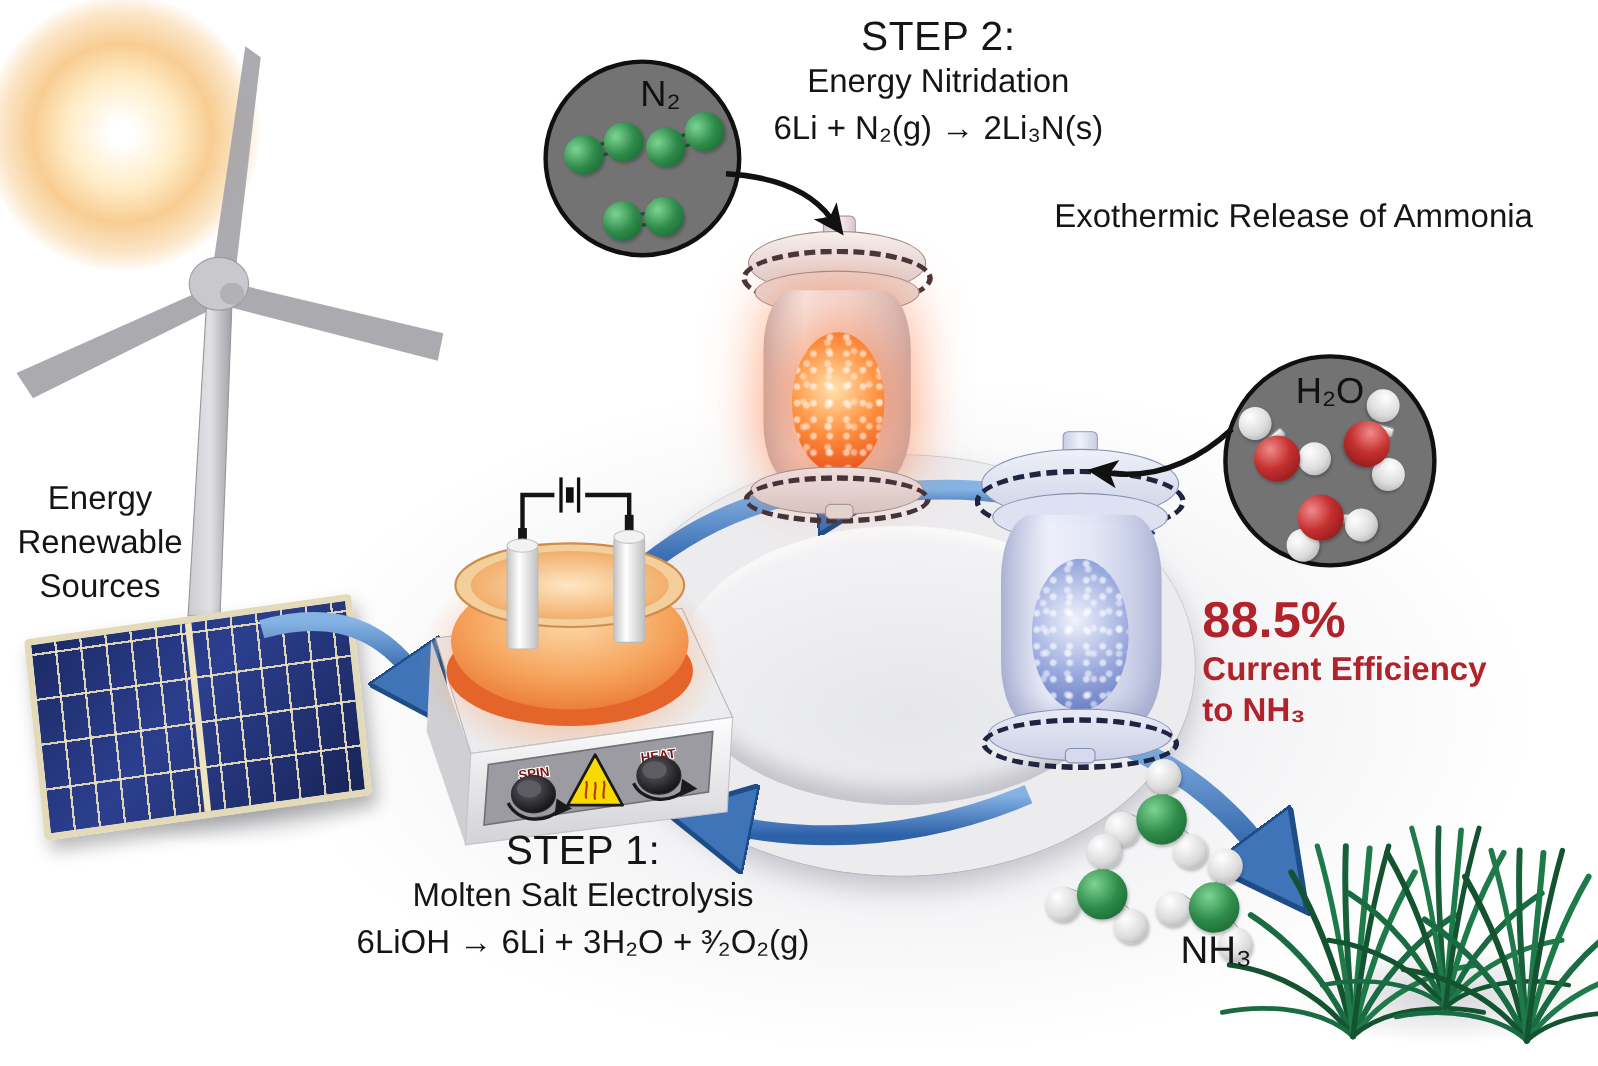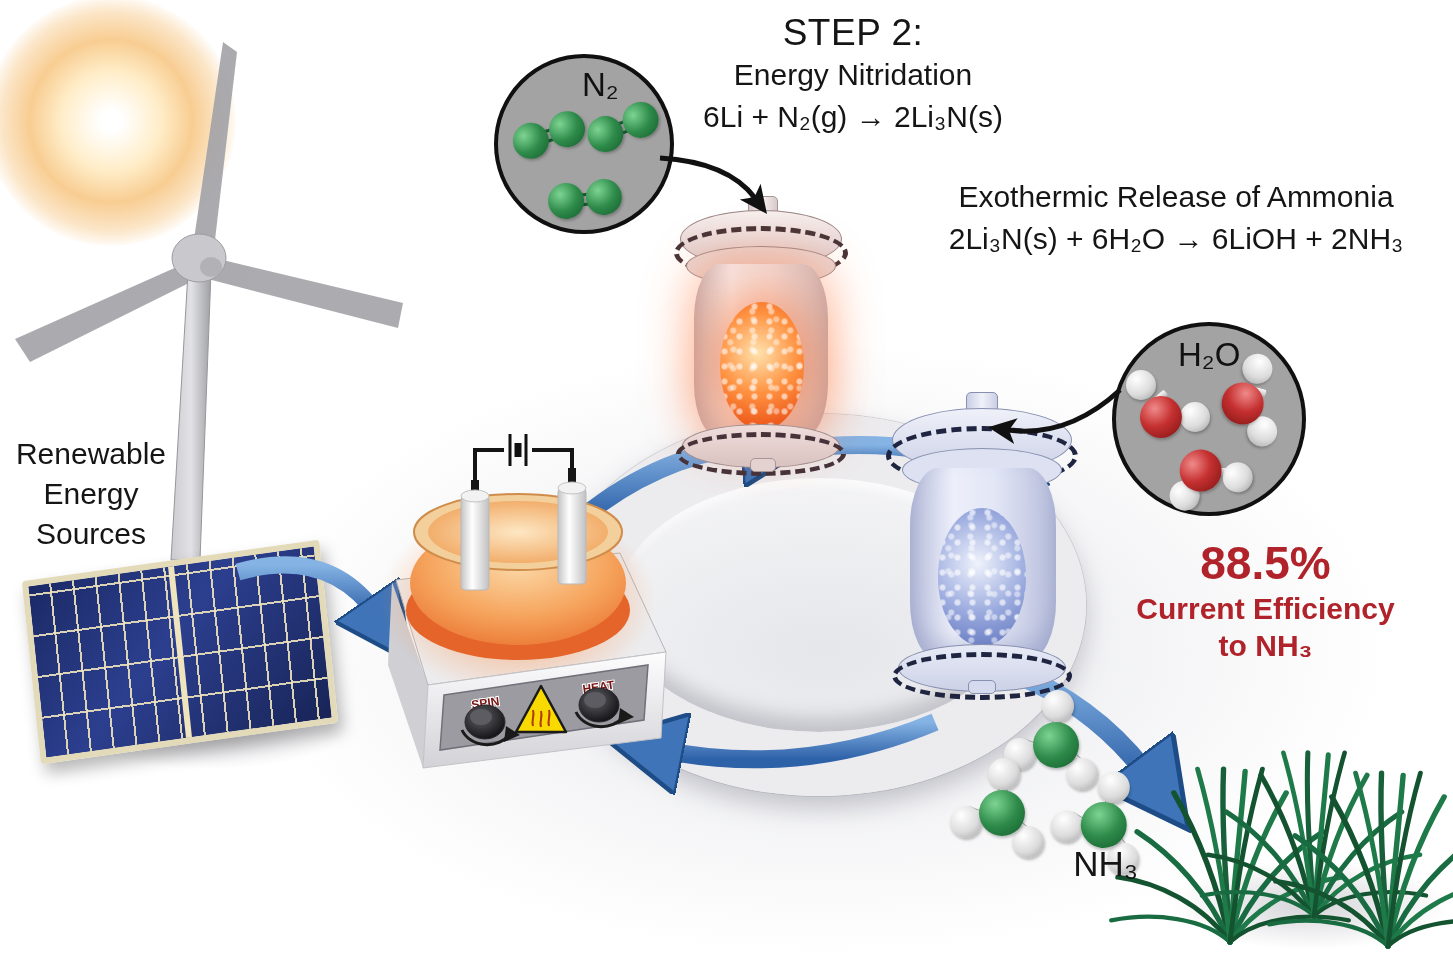--- a/index.html
+++ b/index.html
@@ -13,21 +13,21 @@
   
   #sun{left:-14px;top:-4px;width:250px;height:250px;border-radius:50%;
        background:radial-gradient(circle,#ffffff 6%,#ffedc8 28%,#f8cd92 46%,rgba(248,205,146,.5) 62%,rgba(248,205,146,0) 72%)}
 
   
   .stepblock{position:absolute;text-align:center;z-index:7}
   .step-title{font-weight:400;font-size:37px;letter-spacing:.5px}
   .step-sub{font-size:30px;margin-top:4px}
   .step-eq{font-size:30px;margin-top:8px;white-space:nowrap}
   #renewable{left:0;top:434px;width:182px;text-align:center;font-size:30px;line-height:40px;z-index:7}
-  #efficiency{left:1093px;top:536px;width:345px;text-align:center;color:#b1232a;z-index:7}
+  #efficiency{left:1093px;top:536px;width:345px;text-align:left;color:#b1232a;z-index:7}
   #efficiency .eff-value{font-size:46px;font-weight:700}
   #efficiency .eff-line{font-size:30px;font-weight:700;line-height:37px}
 
   
   #ring{left:552px;top:414px;width:534px;height:382px;border-radius:50%;
         border:64px solid #ecebee;box-sizing:border-box;z-index:2;
         box-shadow:0 12px 24px rgba(110,110,125,.35), 0 0 0 1px #d8d8dc,
                    inset 0 -14px 18px rgba(125,125,140,.38), inset 0 6px 10px rgba(255,255,255,.85)}
 
   
@@ -38,21 +38,21 @@
   .reactor.blue .boltring{border-color:#1f2440}
   .nozzle{border-radius:5px}
   .window{border-radius:50%}
   .speck{background-image:
       radial-gradient(circle at 30% 30%, rgba(255,255,255,.6) 2px, transparent 4px),
       radial-gradient(circle at 70% 50%, rgba(255,255,255,.5) 2px, transparent 4px),
       radial-gradient(circle at 45% 75%, rgba(255,255,255,.45) 2px, transparent 4px);
       background-size:15px 15px,19px 19px,23px 23px}
 
   
-  .inset{position:absolute;border-radius:50%;background:#a3a3a3;border:4px solid #101010;z-index:5}
+  .inset{position:absolute;border-radius:50%;background:#737373;border:4px solid #101010;z-index:5}
   .inset-label{position:absolute;font-size:33px;color:#111}
 
   .atom{position:absolute;border-radius:50%;box-shadow:1px 2px 3px rgba(0,0,0,.25)}
   .aH{background:radial-gradient(circle at 35% 30%,#ffffff,#dcdcdc 55%,#9f9fa3)}
   .aO{background:radial-gradient(circle at 35% 30%,#f08a8a,#c53030 45%,#7c1212)}
   .aN{background:radial-gradient(circle at 35% 30%,#7ed492,#2e8b4a 50%,#145c2c)}
   .rod{position:absolute;height:7px;border-radius:3px;border:1px solid #a8a8a8;
        background:linear-gradient(#fafafa,#bdbdbd)}
   .n2bond{position:absolute;height:13px;border-top:3px solid #1a5c33;border-bottom:3px solid #1a5c33;box-sizing:border-box}
   .mol{position:absolute}
@@ -85,22 +85,22 @@
       <polygon points="193,236 215,230 237,42 223,32"></polygon>
       <polygon points="188,252 193,271 30,352 15,329"></polygon>
       <polygon points="206,246 204,268 398,318 403,293"></polygon>
     </g>
     <polygon points="188,262 211,262 200,550 171,550" fill="url(#towerGrad)" stroke="#96969a" stroke-width="1"></polygon>
     <ellipse cx="199" cy="248" rx="27" ry="24" fill="#c9c9cd" stroke="#9d9da1"></ellipse>
     <ellipse cx="211" cy="257" rx="11" ry="10" fill="#b2b2b6"></ellipse>
   </svg>
 
   <div id="renewable" class="abs">
+    <div>Energy</div>
     <div>Renewable</div>
-    <div>Energy</div>
     <div>Sources</div>
   </div>
 
   <div style="position:absolute;left:30px;top:560px;width:288px;height:172px;z-index:1;
               transform:rotate(-6deg) skewY(-2deg);
               background:linear-gradient(135deg,#1b2a66,#2c3f8f 45%,#182457),
                          radial-gradient(circle at 60% 40%, #3a4ea0, #1b2a66 70%);
               border:6px solid #e3dab9;border-radius:4px;box-shadow:4px 10px 16px rgba(0,0,0,.28)">
     <div style="position:absolute;inset:0;background:
         repeating-linear-gradient(90deg, transparent 0 21px, rgba(238,228,190,.9) 21px 23px),
@@ -359,23 +359,27 @@
   </svg>
 
   <div class="stepblock" style="left:628px;top:12px;width:450px">
     <div class="step-title">STEP 2:</div>
     <div class="step-sub">Energy Nitridation</div>
     <div class="step-eq">6Li + N₂(g) → 2Li₃N(s)</div>
   </div>
 
   <div class="stepblock" style="left:900px;top:176px;width:552px">
     <div class="step-sub">Exothermic Release of Ammonia</div>
-    <div class="step-eq">2Li₃N(s) + 6H₂O → 6LiOH + 2NH₃</div>
-  </div>
-
+  </div>
+
+  <div class="stepblock" style="left:280px;top:752px;width:500px">
+    <div class="step-title">STEP 1:</div>
+    <div class="step-sub">Molten Salt Electrolysis</div>
+    <div class="step-eq">6LiOH → 6Li + 3H₂O + ³⁄₂O₂(g)</div>
+  </div>
 
   <div id="efficiency" class="abs">
     <div class="eff-value">88.5%</div>
     <div class="eff-line">Current Efficiency</div>
     <div class="eff-line">to NH₃</div>
   </div>
 
 </div>
 
 </body></html>

